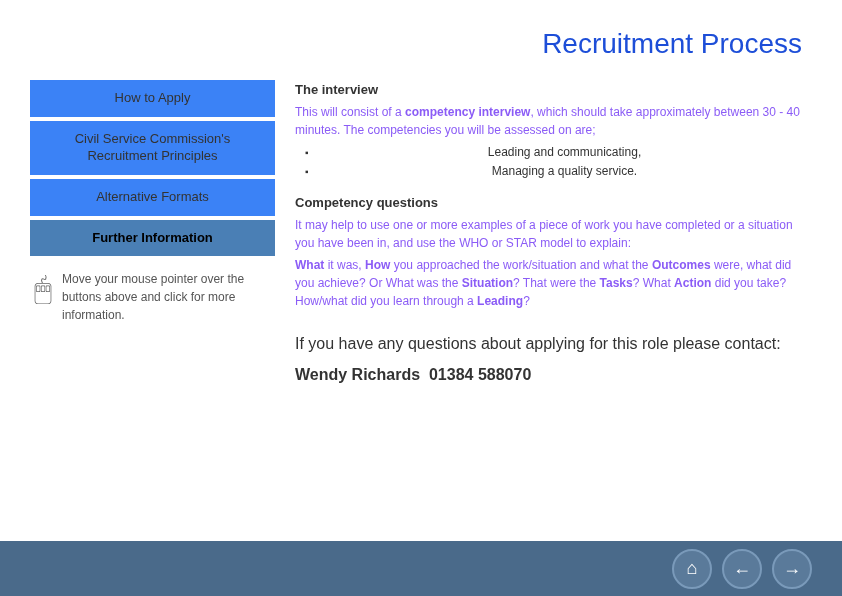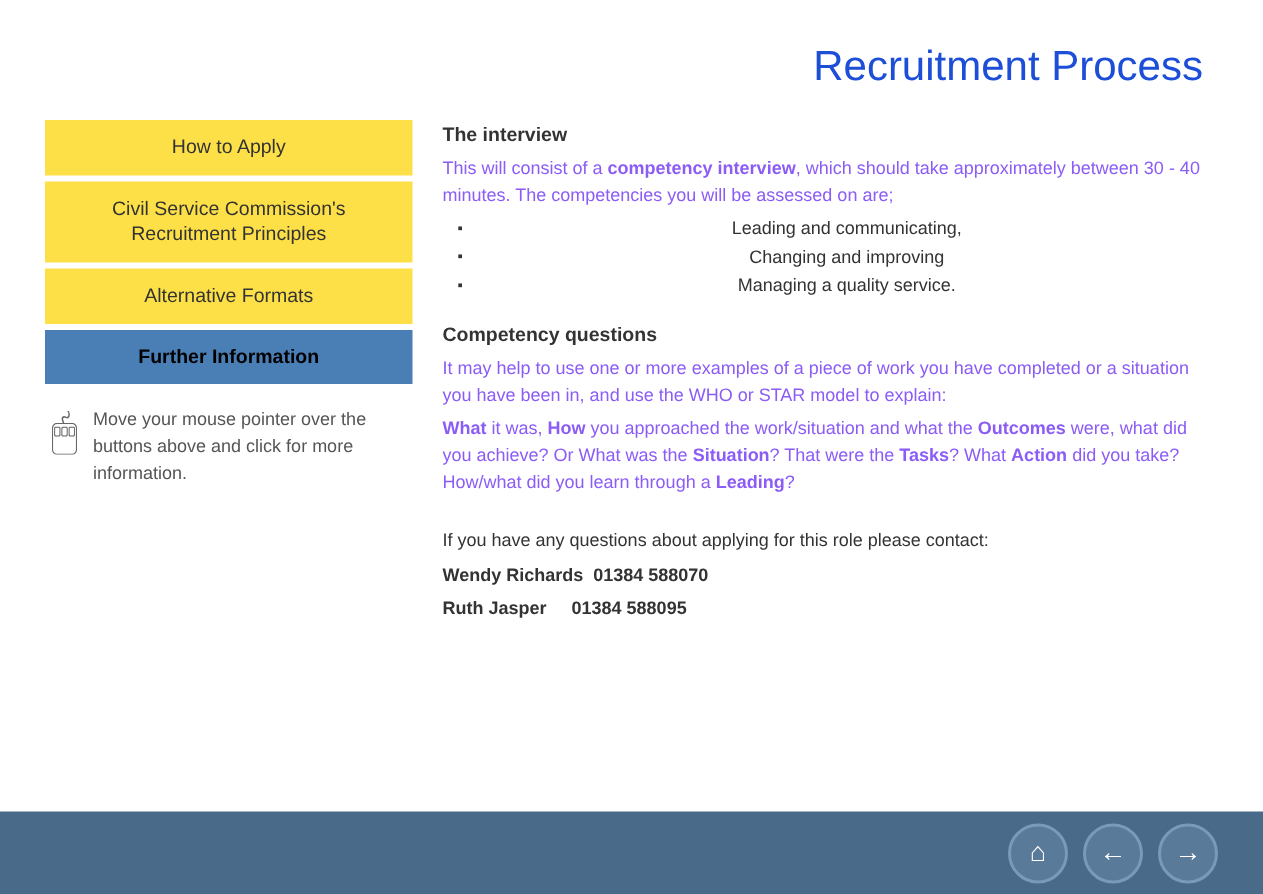--- a/index.html
+++ b/index.html
@@ -34,21 +34,21 @@
       width: 245px;
       flex-shrink: 0;
     }
 
     .sidebar-btn {
       display: block;
       width: 100%;
       text-align: center;
       padding: 10px 12px;
       margin-bottom: 4px;
-      background: #fde047;
+      background: #3b82f6;
       border: none;
       cursor: pointer;
       font-size: 13px;
       color: #333;
       line-height: 1.3;
     }
 
     .sidebar-btn.active {
       background: #4a7fb5;
       color: #000000;
@@ -123,21 +123,21 @@
       font-size: 10px;
       top: 2px;
     }
 
     .competency-section {
       margin-top: 14px;
     }
 
     .contact-section {
       margin-top: 20px;
-      font-size: 12px;
+      font-size: 16px;
       color: #333;
       line-height: 1.8;
     }
 
     .contact-section .contact-intro {
       margin-bottom: 2px;
     }
 
     
     .bottom-bar {
@@ -190,39 +190,37 @@
 
   <div class="content-area">
 
     <div>
       <div class="section-title">The interview</div>
       <p class="content-text">
         This will consist of a <strong>competency interview</strong>, which should take approximately between 30 - 40 minutes. The competencies you will be assessed on are;
       </p>
       <ul class="bullet-list">
         <li>Leading and communicating,</li>
-        <li>Changing and improving</li>
         <li>Managing a quality service.</li>
       </ul>
     </div>
 
     <div class="competency-section">
       <div class="section-title">Competency questions</div>
       <p class="content-text">
         It may help to use one or more examples of a piece of work you have completed or a situation you have been in, and use the WHO or STAR model to explain:
       </p>
       <p class="content-text">
         <strong>What</strong> it was, <strong>How</strong> you approached the work/situation and what the <strong>Outcomes</strong> were, what did you achieve? Or What was the <strong>Situation</strong>? That were the <strong>Tasks</strong>? What <strong>Action</strong> did you take? How/what did you learn through a <strong>Leading</strong>?
       </p>
     </div>
 
     <div class="contact-section">
       <p class="contact-intro">If you have any questions about applying for this role please contact:</p>
       <p><strong>Wendy Richards&nbsp;&nbsp;01384 588070</strong></p>
-      <p><strong>Ruth Jasper&nbsp;&nbsp;&nbsp;&nbsp;&nbsp;01384 588095</strong></p>
     </div>
 
   </div>
 </div>
 
 <div class="bottom-bar">
   <div class="nav-circle">⌂</div>
   <div class="nav-circle">←</div>
   <div class="nav-circle">→</div>
 </div>

